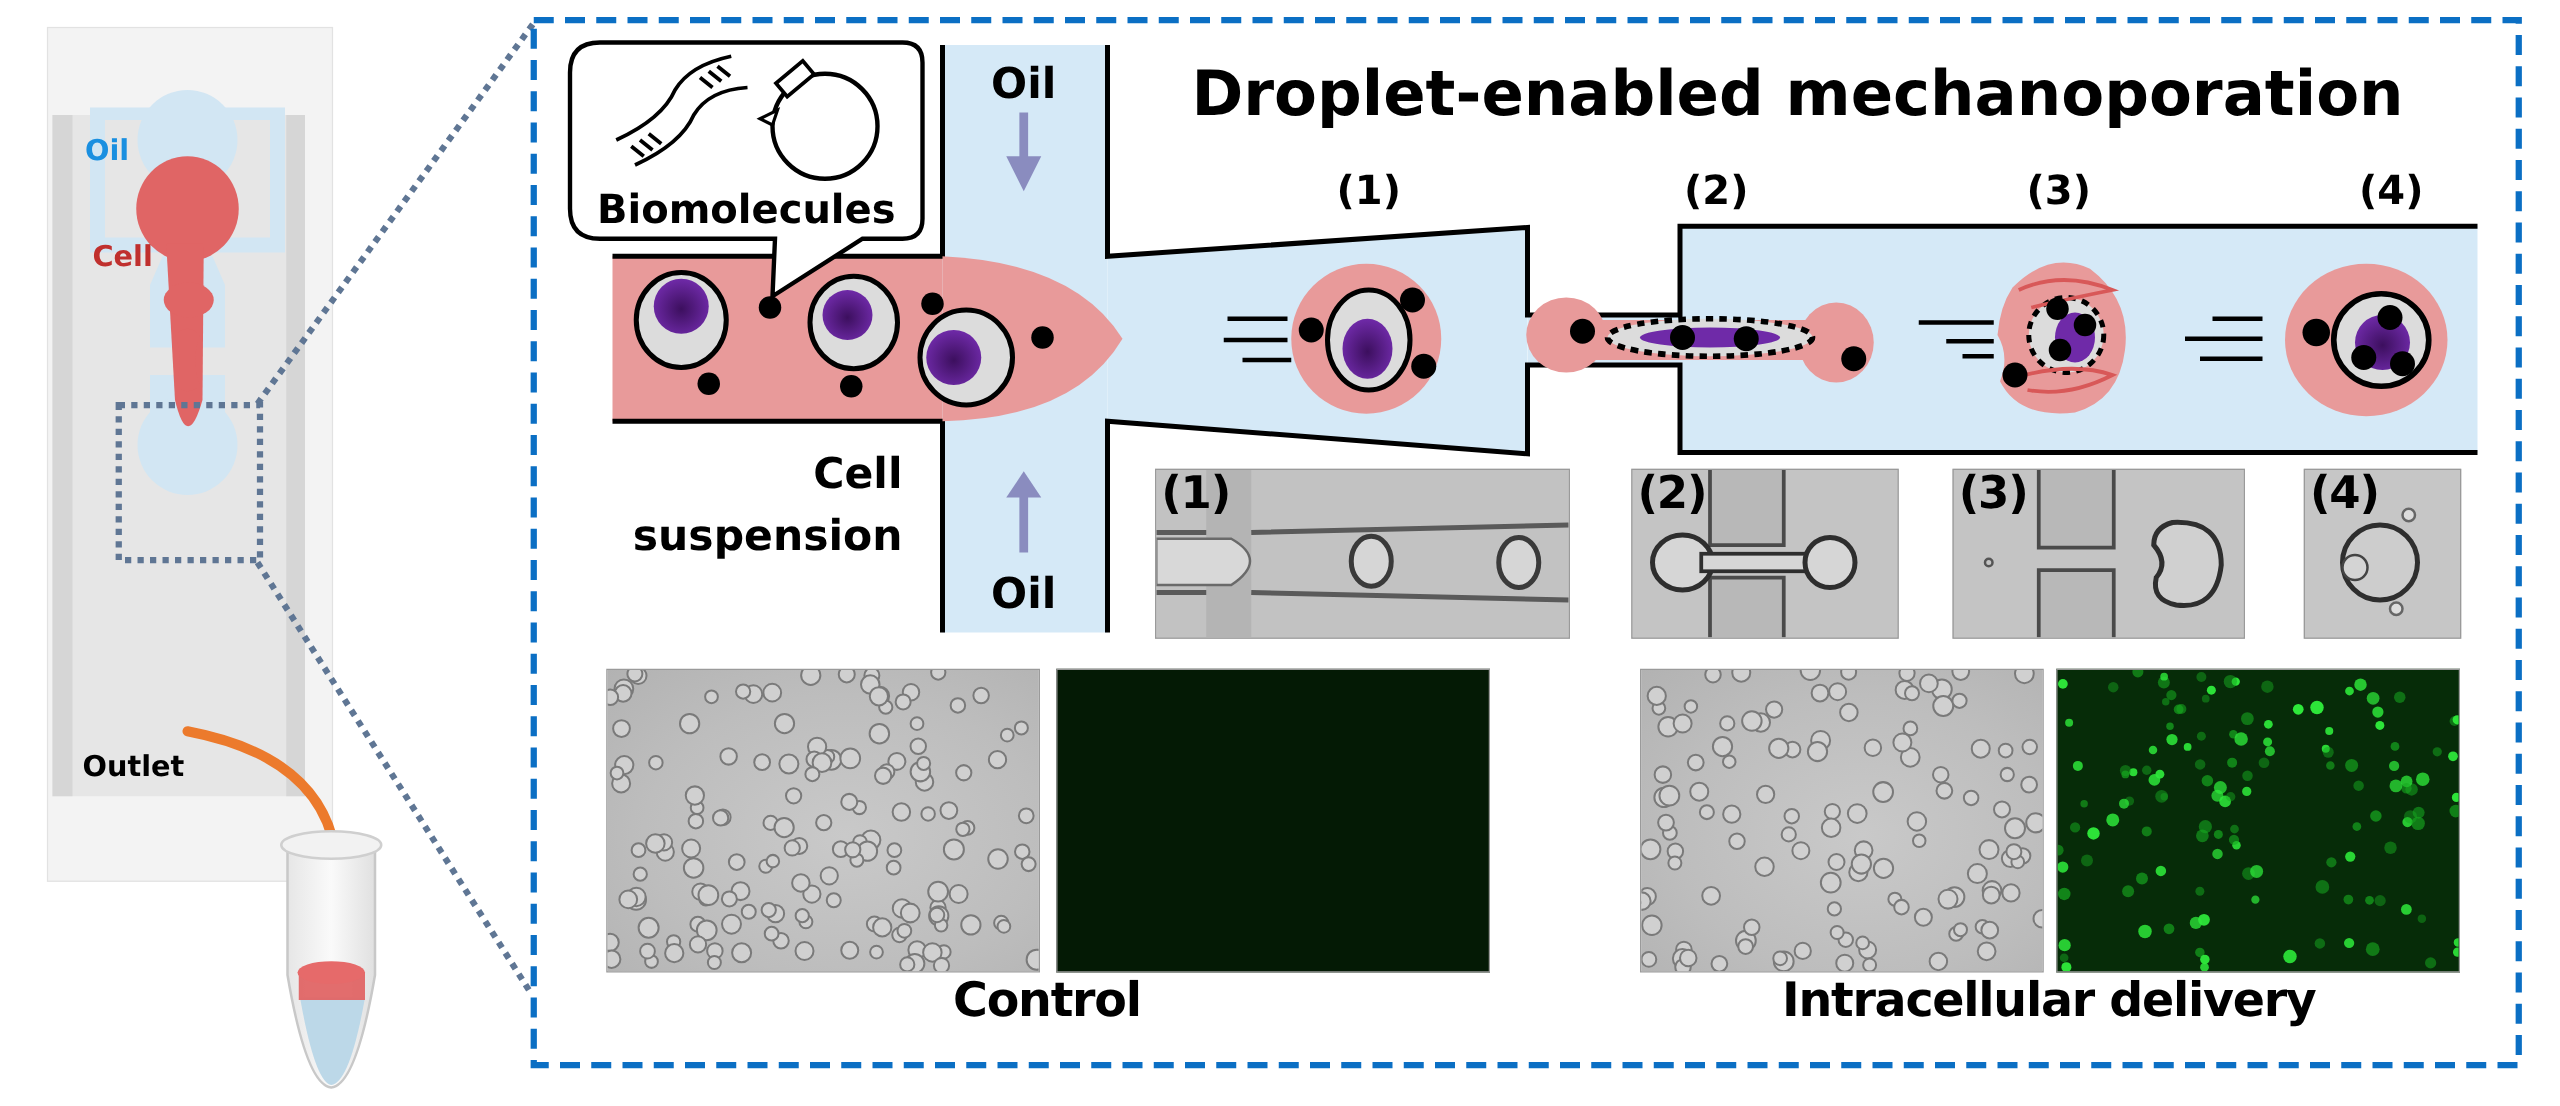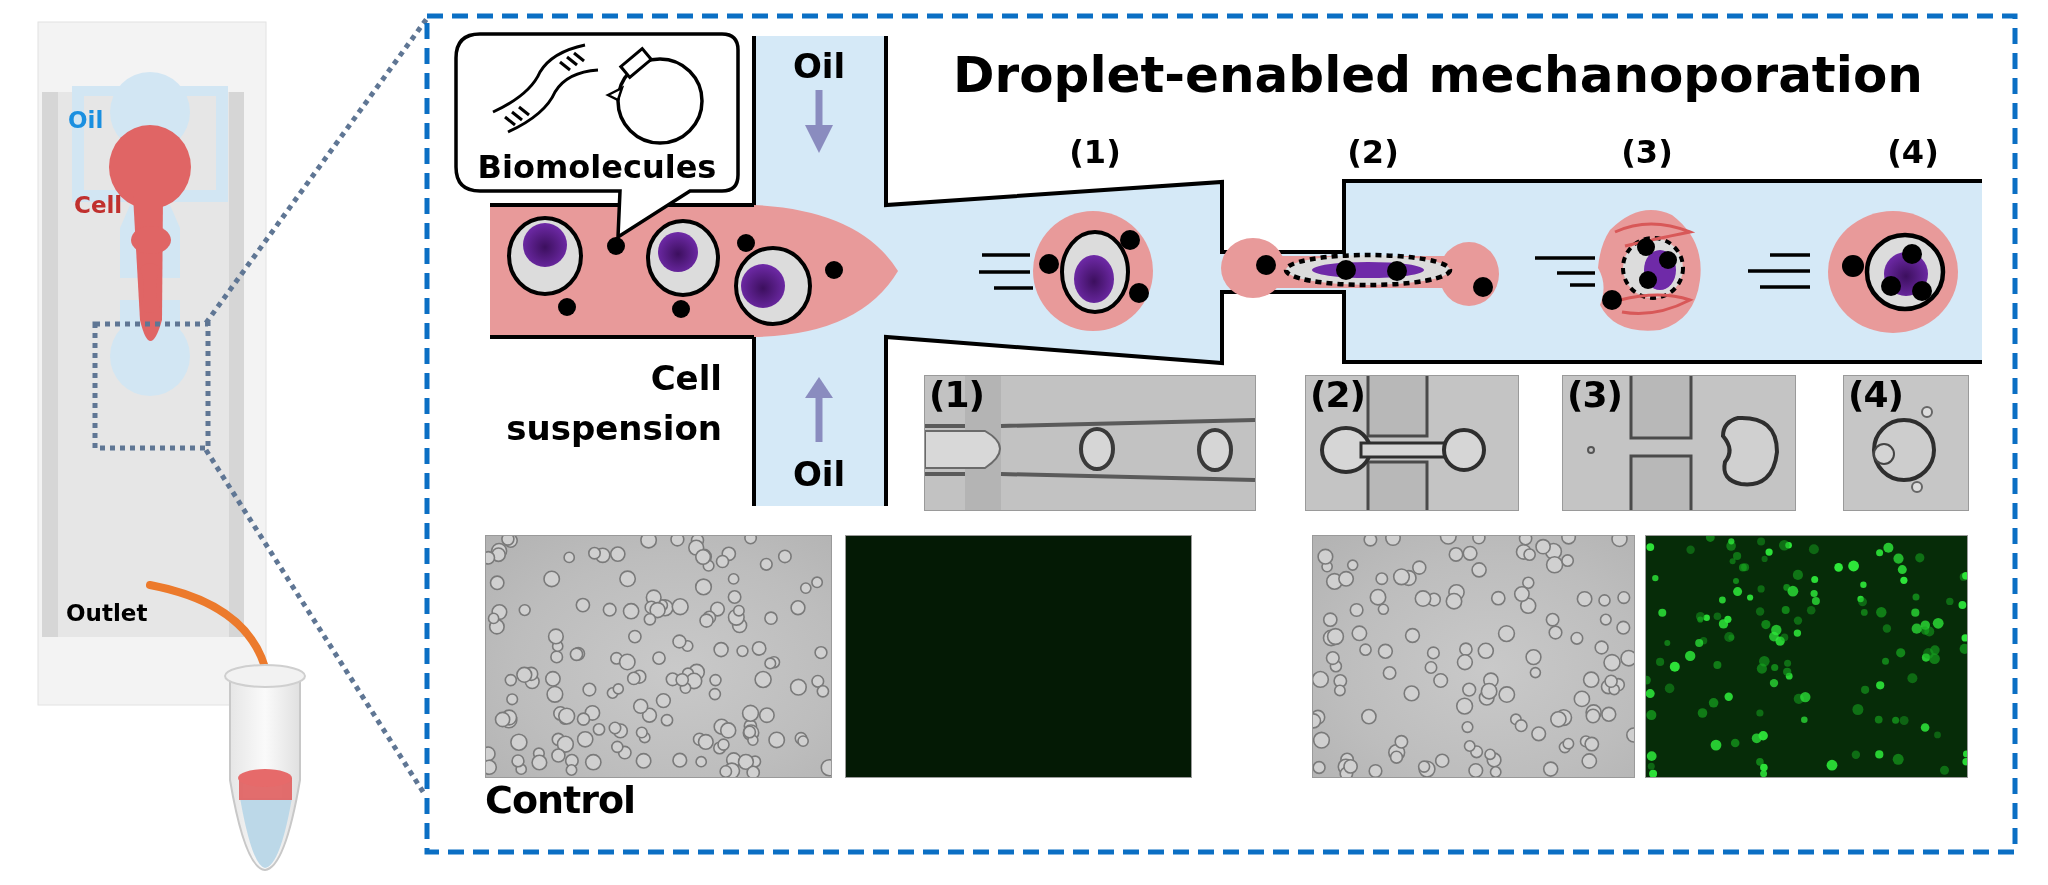--- a/index.html
+++ b/index.html
@@ -8,21 +8,21 @@
   #stage { position:absolute; left:0; top:0; width:2048px; height:885px; }
   svg text { font-family:"DejaVu Sans", "Liberation Sans", sans-serif; font-weight:bold; }
   .micro { position:absolute; overflow:hidden; border:1px solid #9a9a9a; }
   .bf { background: radial-gradient(ellipse at 55% 55%, #c9c9c9 0%, #bdbdbd 60%, #b2b2b2 100%); }
   .gfp-dark { background:#041a05; }
   .gfp { background:#062c08; }
   .chan-photo { background:#c4c4c4; }
   .photo-label { position:absolute; left:4px; top:-2px; font-family:"DejaVu Sans", sans-serif;
                  font-weight:bold; font-size:36px; color:#000; letter-spacing:-1px; }
   .caption { position:absolute; font-family:"DejaVu Sans", sans-serif; font-weight:bold;
-             font-size:38px; color:#000; letter-spacing:-1px; }
+             font-size:38px; color:#000; text-align:center; letter-spacing:-1px; }
 </style>
 </head>
 <body>
 
 <div id="stage">
 
 <svg width="2048" height="885" viewBox="0 0 2048 885" style="position:absolute;left:0;top:0">
   <defs>
     <radialGradient id="nucGrad" cx="50%" cy="55%" r="55%">
       <stop offset="0%" stop-color="#3c0f5e"></stop>
@@ -637,14 +637,15 @@
         <circle cx="141.6" cy="127.2" r="3.5" fill="#17a820" opacity="0.55"></circle>
         <circle cx="319.8" cy="39.8" r="3.7" fill="#2ee83a" opacity="0.97"></circle>
         <circle cx="21.3" cy="107.0" r="3.0" fill="#17a820" opacity="0.63"></circle>
         <circle cx="115.1" cy="52.9" r="3.6" fill="#17a820" opacity="0.51"></circle>
         <circle cx="138.5" cy="101.4" r="3.8" fill="#17a820" opacity="0.47"></circle>
         <circle cx="151.9" cy="38.9" r="5.1" fill="#17a820" opacity="0.59"></circle>
         <circle cx="239.5" cy="125.2" r="3.5" fill="#17a820" opacity="0.69"></circle>
       </svg></div>
 
 <div class="caption" style="left:485px;top:778px;width:705px;">Control</div>
+<div class="caption" style="left:1312px;top:778px;width:654px;">Intracellular delivery</div>
 
 </div>
 
 </body></html>

